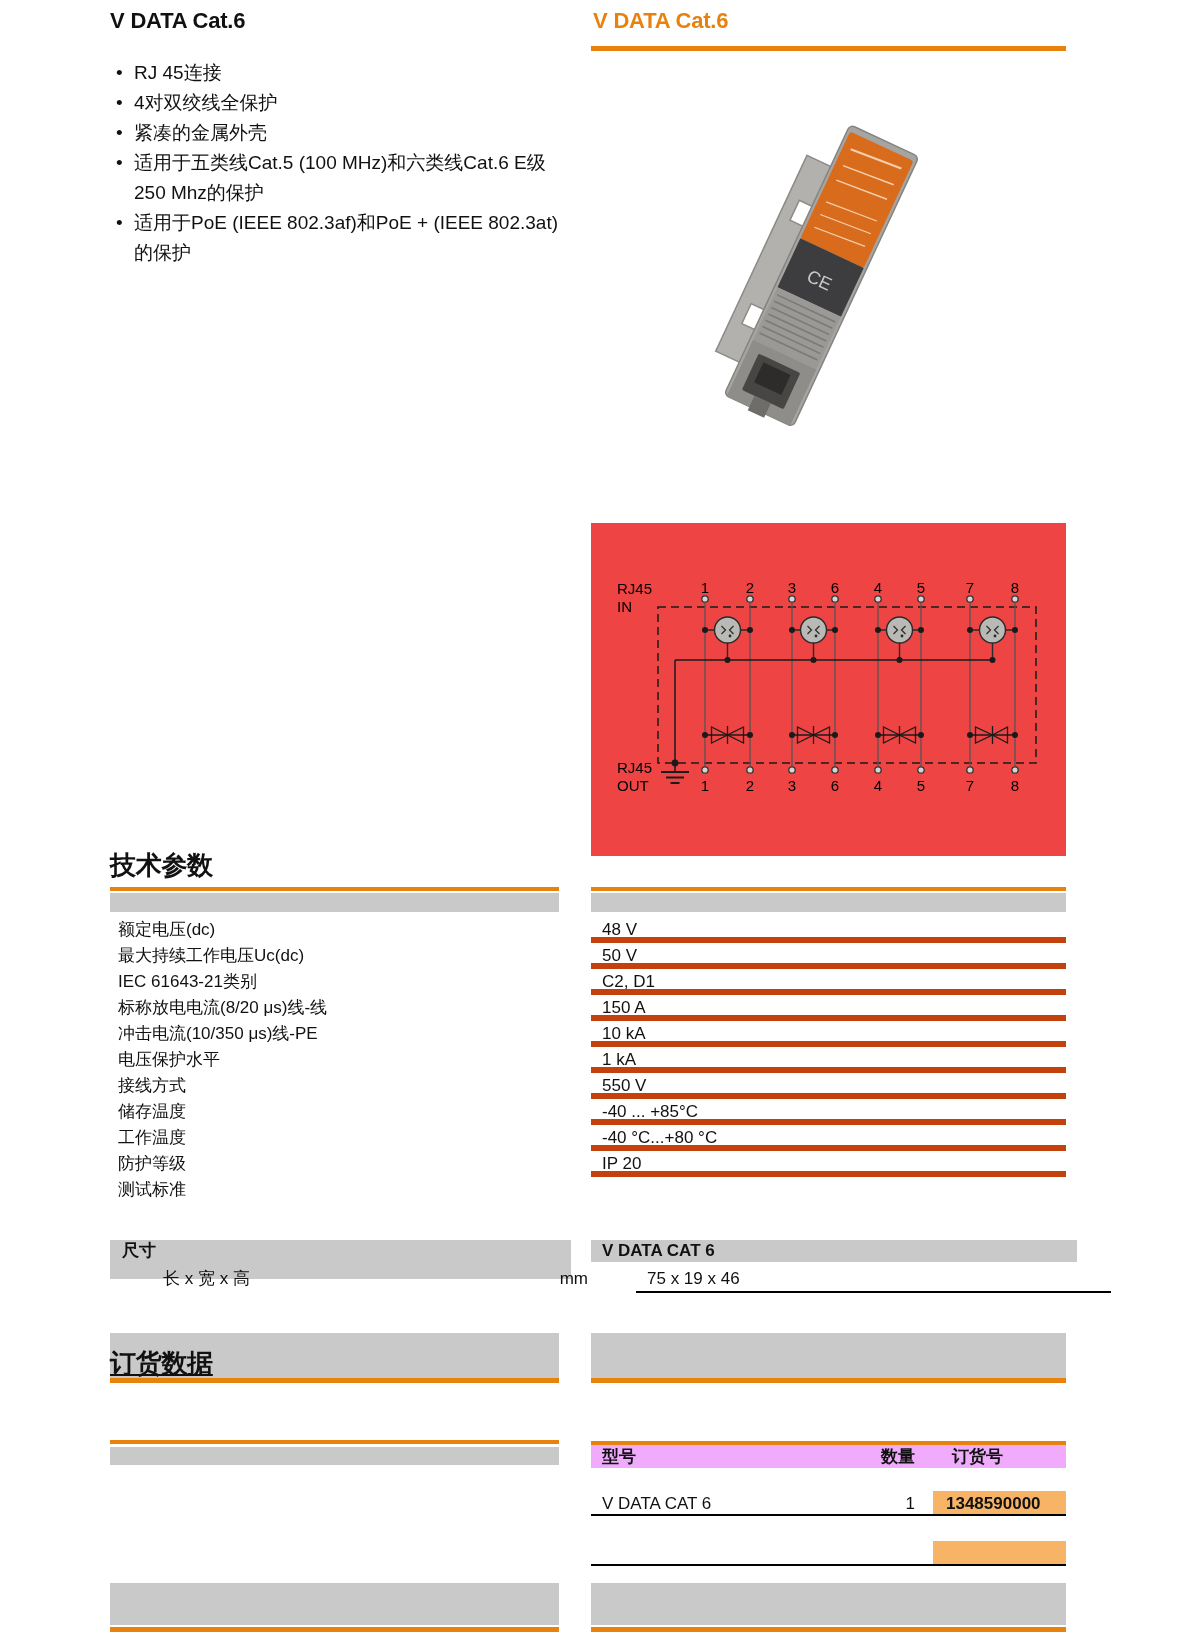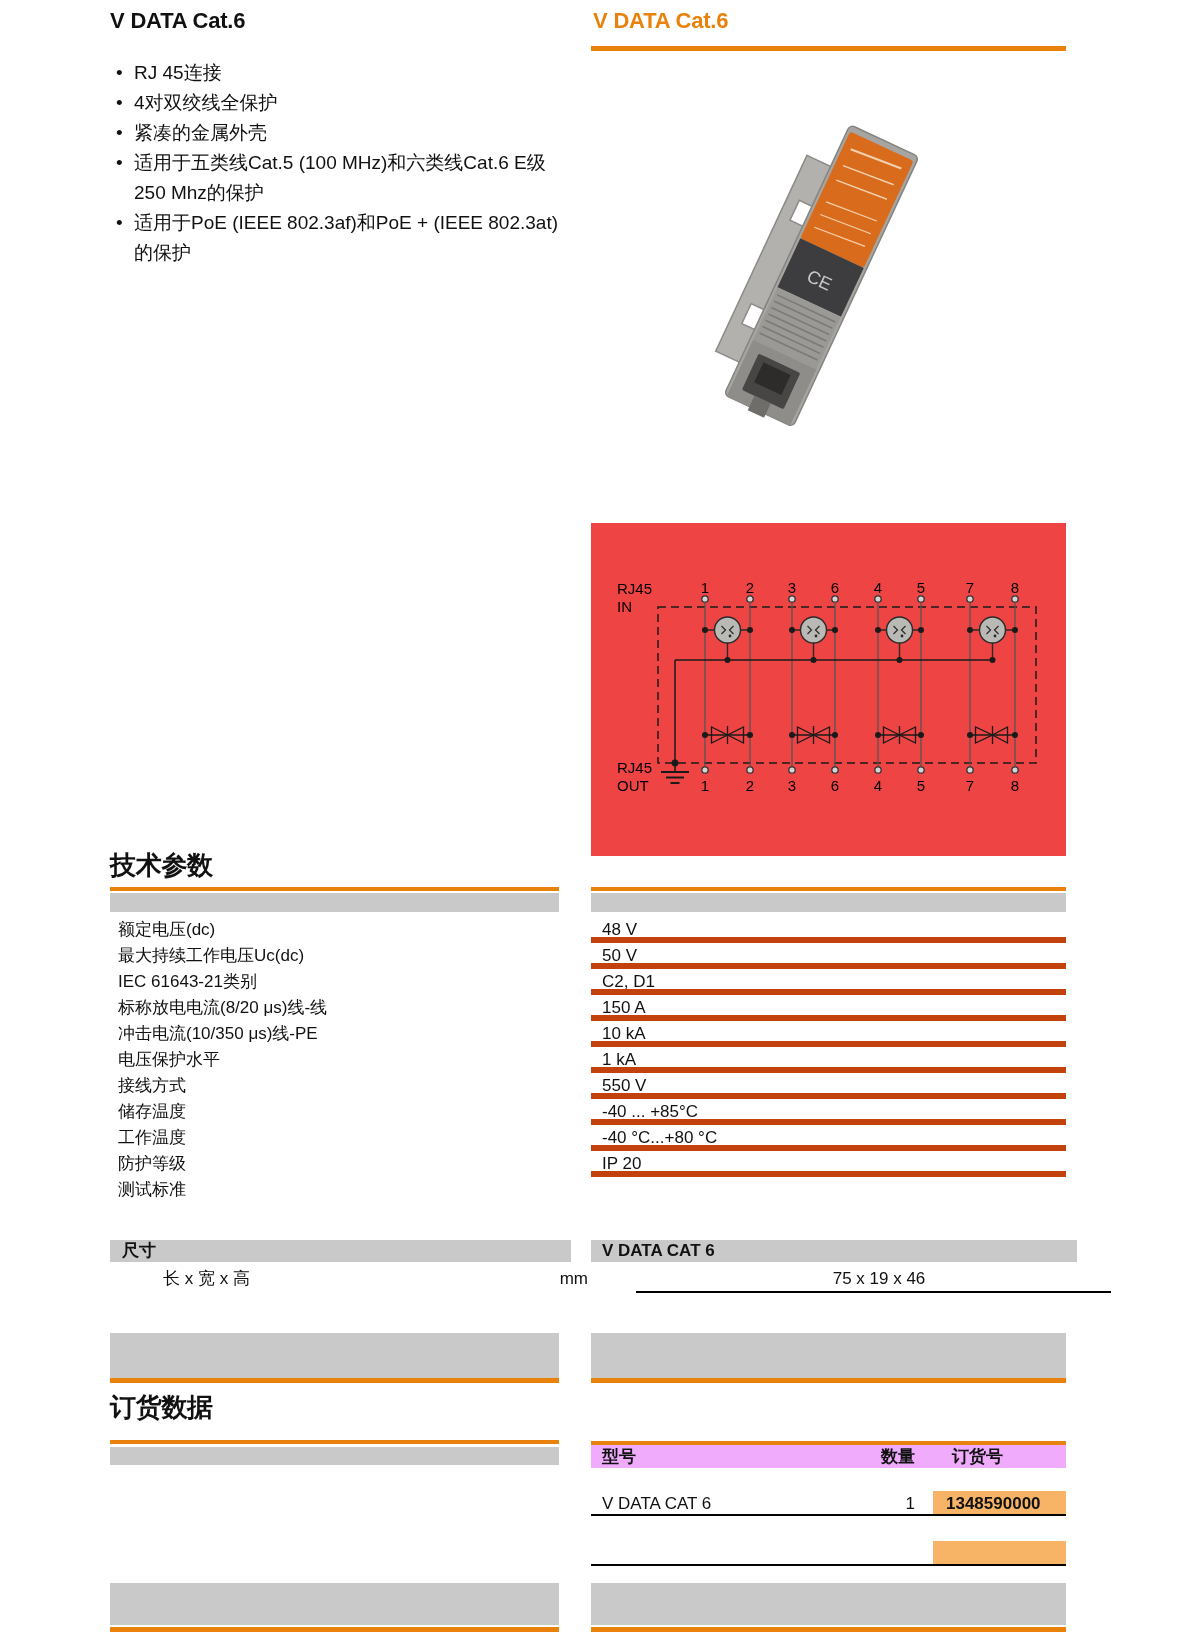--- a/index.html
+++ b/index.html
@@ -288,32 +288,32 @@
     <div class="trow">C2, D1</div>
     <div class="trow">150 A</div>
     <div class="trow">10 kA</div>
     <div class="trow">1 kA</div>
     <div class="trow">550 V</div>
     <div class="trow">-40 ... +85°C</div>
     <div class="trow">-40 °C...+80 °C</div>
     <div class="trow">IP 20</div>
   </div>
 
-  <div class="abs band band-label" style="left:110px; top:1240px; width:449px; height:22px;padding-left:12px;">尺寸</div>
+  <div class="abs band band-label" style="left:110px; top:1240px; width:449px; height:39px;padding-left:12px;">尺寸</div>
   <div class="abs band band-label right" style="left:591px; top:1240px; width:475px; height:22px;">V DATA CAT 6</div>
   <div class="abs dim-row left" style="left:110px; top:1265px; width:449px;">
     <span>长 x 宽 x 高</span>
     <span>mm</span>
   </div>
-  <div class="abs dim-row right" style="left:591px; top:1265px; width:475px;text-align:center;">75 x 19 x 46</div>
+  <div class="abs dim-row right" style="left:591px; top:1265px; width:475px;">75 x 19 x 46</div>
 
   <div class="abs band" style="left:110px; top:1333px; width:449px; height:45px; border-bottom:5px solid #e8820c; box-sizing:content-box;"></div>
   <div class="abs band" style="left:591px; top:1333px; width:475px; height:45px; border-bottom:5px solid #e8820c; box-sizing:content-box;"></div>
 
-  <div class="abs sec-heading" style="left:110px; top:1390px;">订货数据</div>
+  <div class="abs sec-heading" style="left:110px; top:1346px;text-decoration:underline;">订货数据</div>
   <div class="abs rule-orange" style="left:110px; top:1440px; width:449px; height:4px;"></div>
   <div class="abs band" style="left:110px; top:1447px; width:449px; height:18px;"></div>
 
   <div class="abs rule-orange" style="left:591px; top:1441px; width:475px; height:4px;"></div>
   <div class="abs order-header" style="left:591px; top:1445px; width:475px;">
     <span class="c-model">型号</span>
     <span class="c-qty">数量</span>
     <span class="c-ord">订货号</span>
   </div>
 

